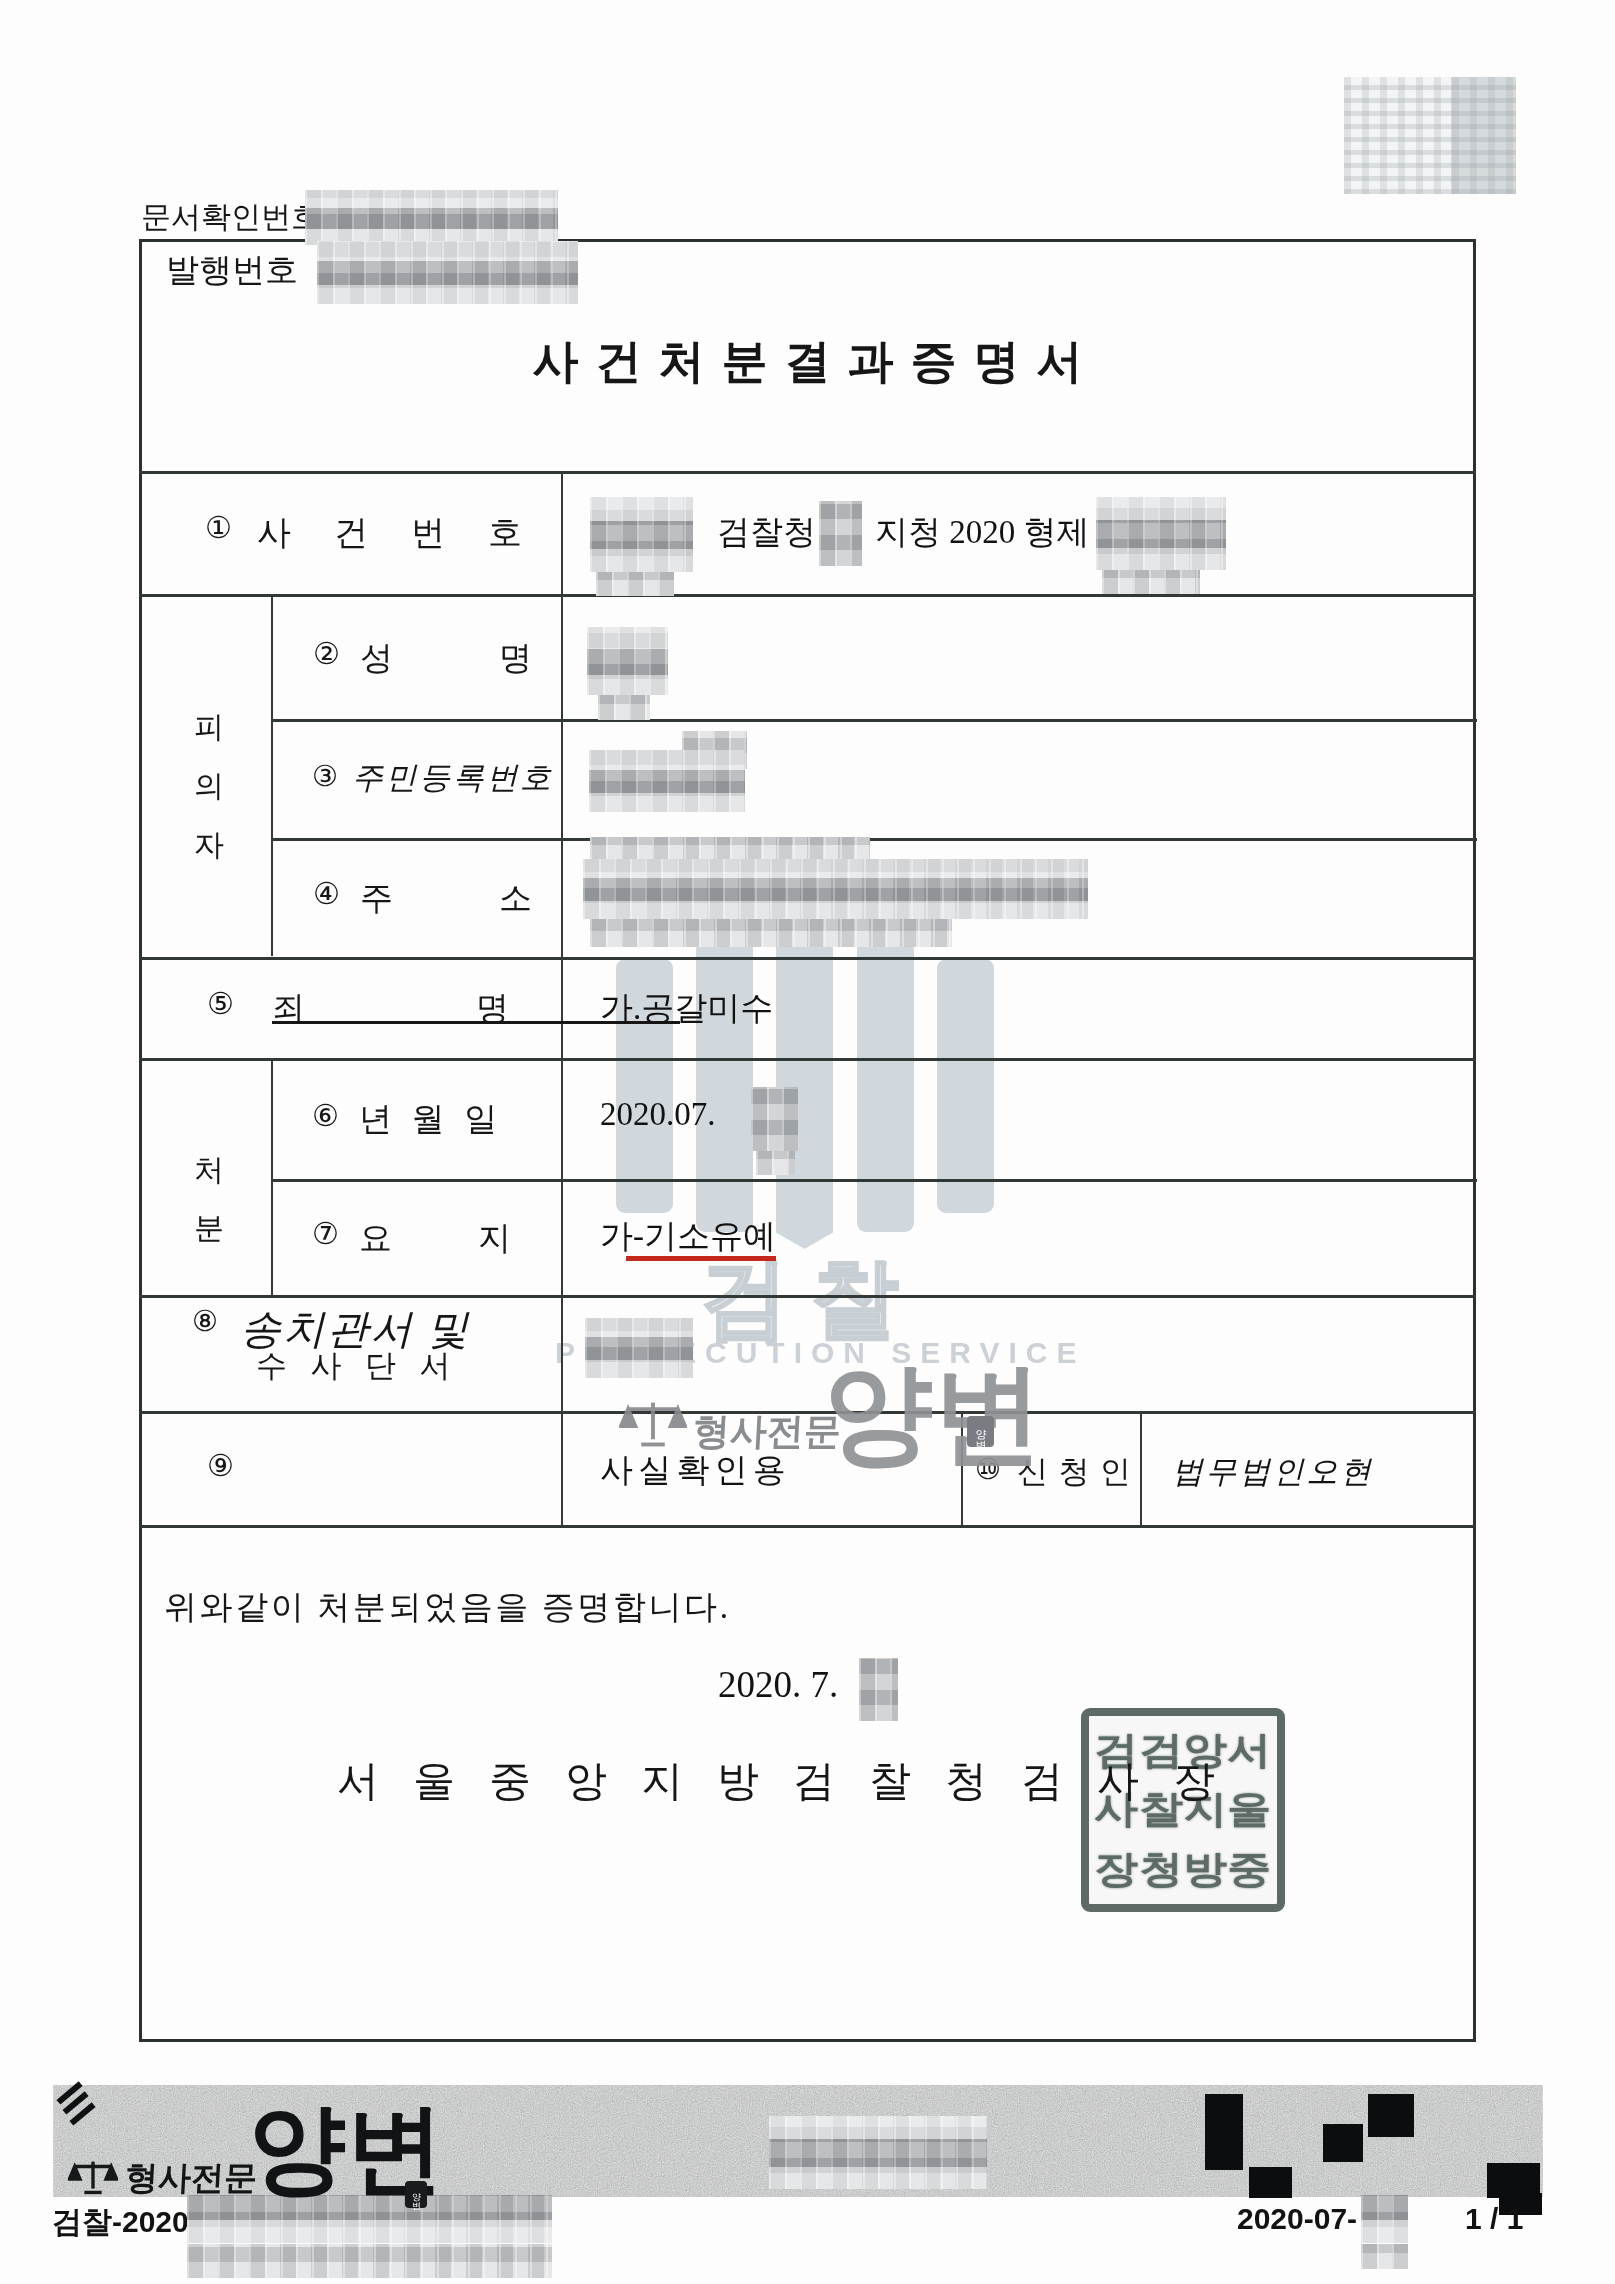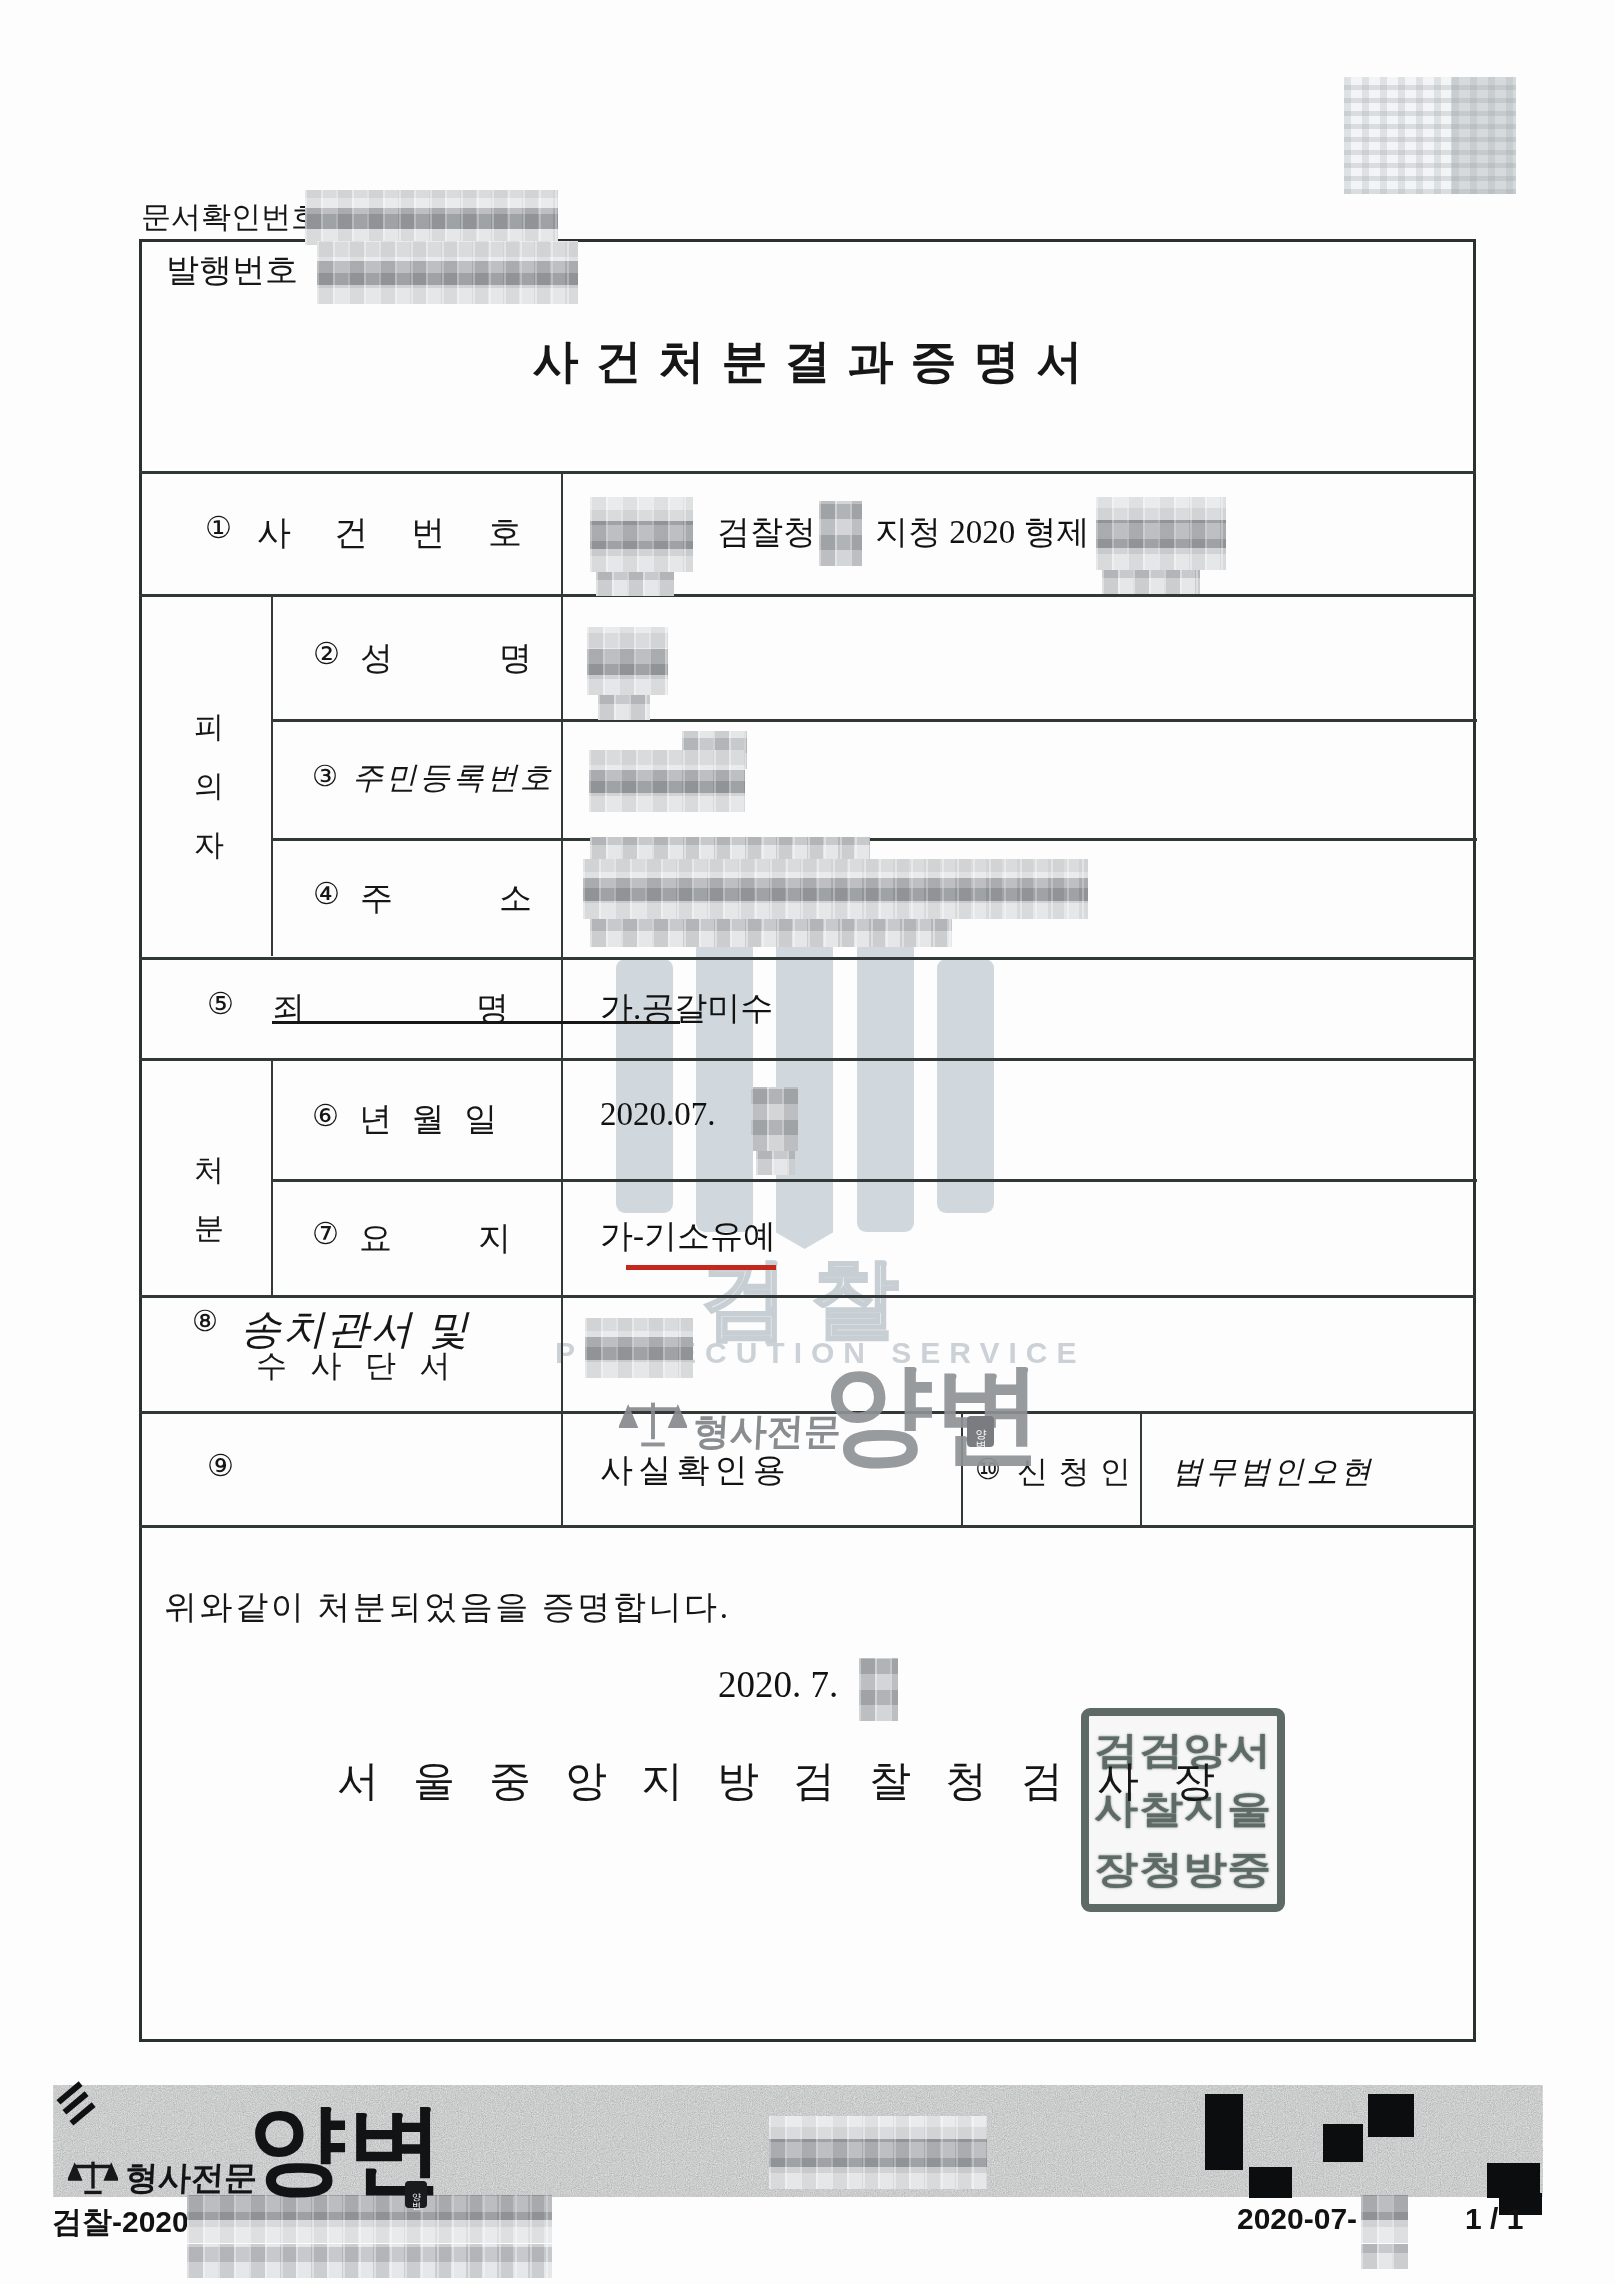--- a/index.html
+++ b/index.html
@@ -32,21 +32,21 @@
   
   .watermark{position:absolute;inset:0;z-index:1;opacity:.9;}
   .wm-bar{position:absolute;background:#cdd5da;border-radius:9px;}
   .wm-blade{position:absolute;background:#cdd5da;
       clip-path:polygon(50% 0,100% 5%,100% 95%,50% 100%,0 95%,0 5%);}
   .wm-kr{position:absolute;font-size:87px;font-weight:bold;letter-spacing:23.5px;color:#e9edf0;
       -webkit-text-stroke:2.6px #c2cad0;white-space:pre;}
   .wm-en{position:absolute;font-family:"Liberation Sans","DejaVu Sans",sans-serif;font-size:30px;
       letter-spacing:9px;color:#c6cdd2;font-weight:bold;white-space:pre;}
   
-  .red-underline{border-bottom:5.2px solid #c4271c;padding-bottom:11px;margin-left:-18px;padding-left:18px;}
+  .red-underline{border-bottom:5.2px solid #c4271c;padding-bottom:2px;margin-left:-18px;padding-left:18px;}
   
   .logo-small{position:absolute;font-weight:bold;transform:skewX(-3deg);white-space:pre;}
   .logo-big{position:absolute;font-weight:bold;white-space:pre;line-height:1;}
   .logo-stamp{position:absolute;border-radius:3.9px;display:flex;align-items:center;justify-content:center;
       writing-mode:vertical-rl;text-orientation:upright;color:#fff;line-height:1;}
   
   .seal{position:absolute;left:1081px;top:1708px;width:204px;height:204px;box-sizing:border-box;
       border:8.5px solid #5d6a66;border-radius:9px;background:rgba(240,242,241,.55);z-index:4;
       display:grid;grid-template-columns:repeat(4,1fr);grid-template-rows:repeat(3,1fr);padding:5.2px;}
   .seal span{display:flex;align-items:center;justify-content:center;font-size:38px;font-weight:bold;

